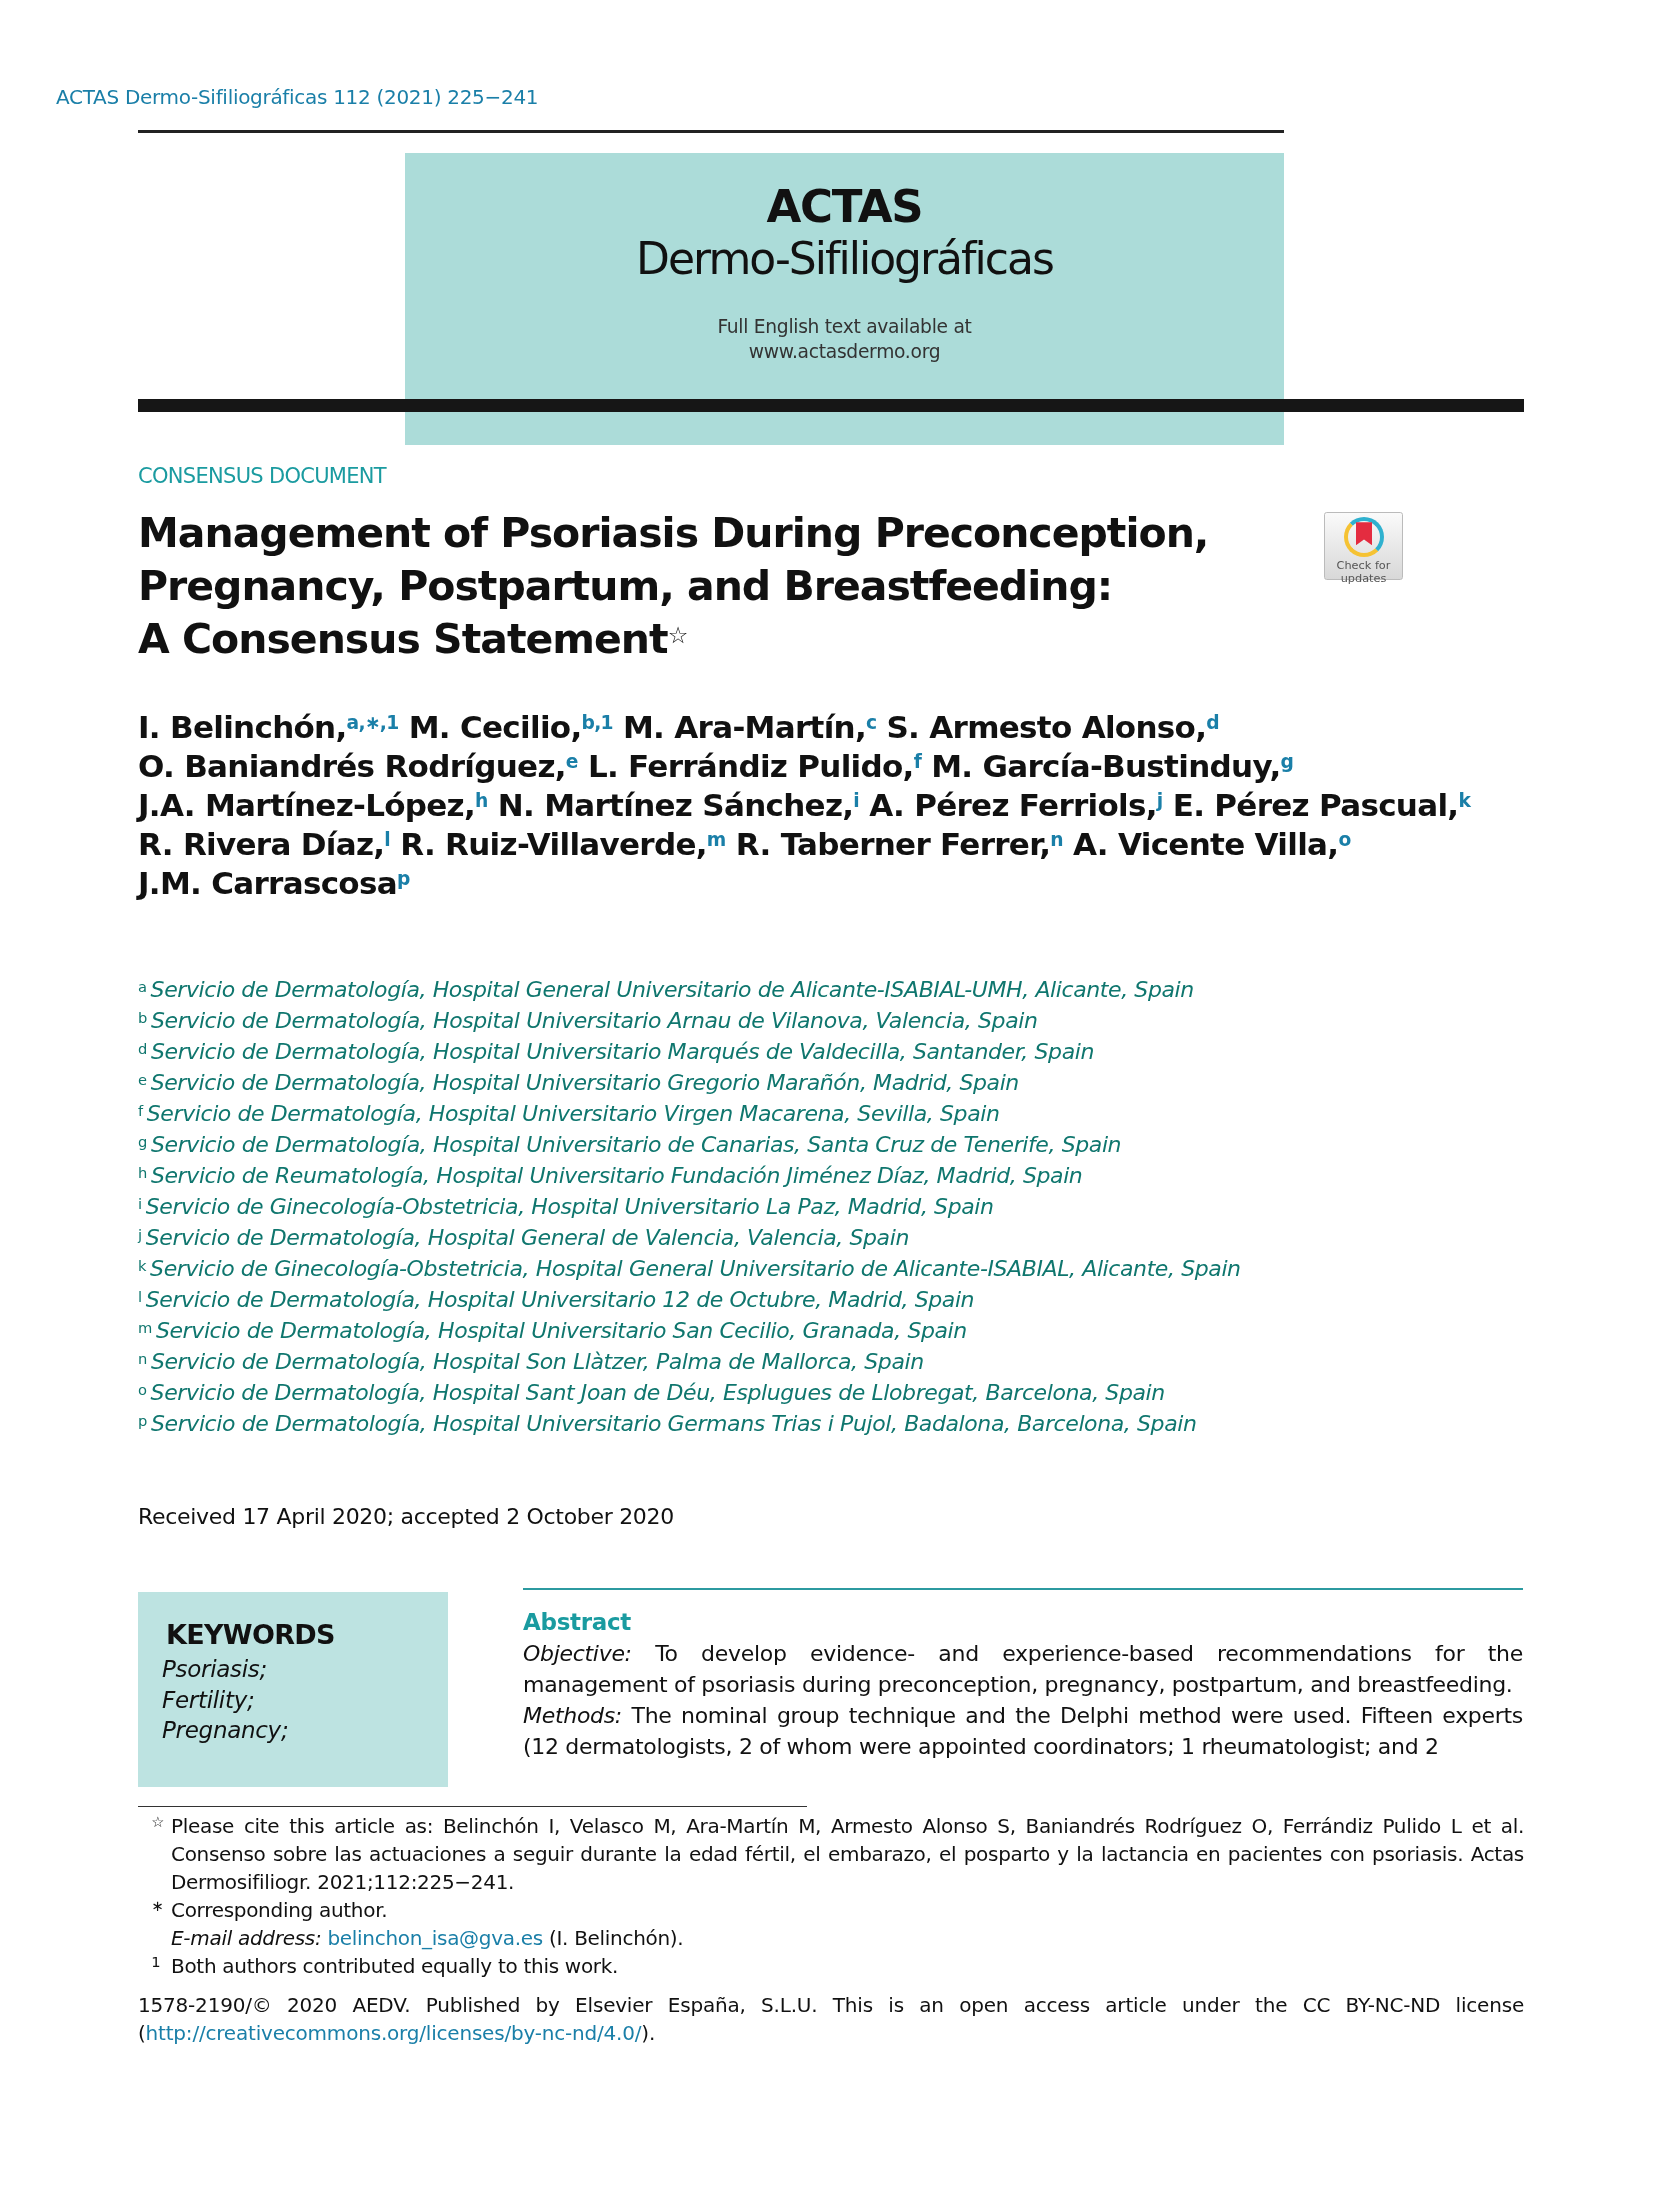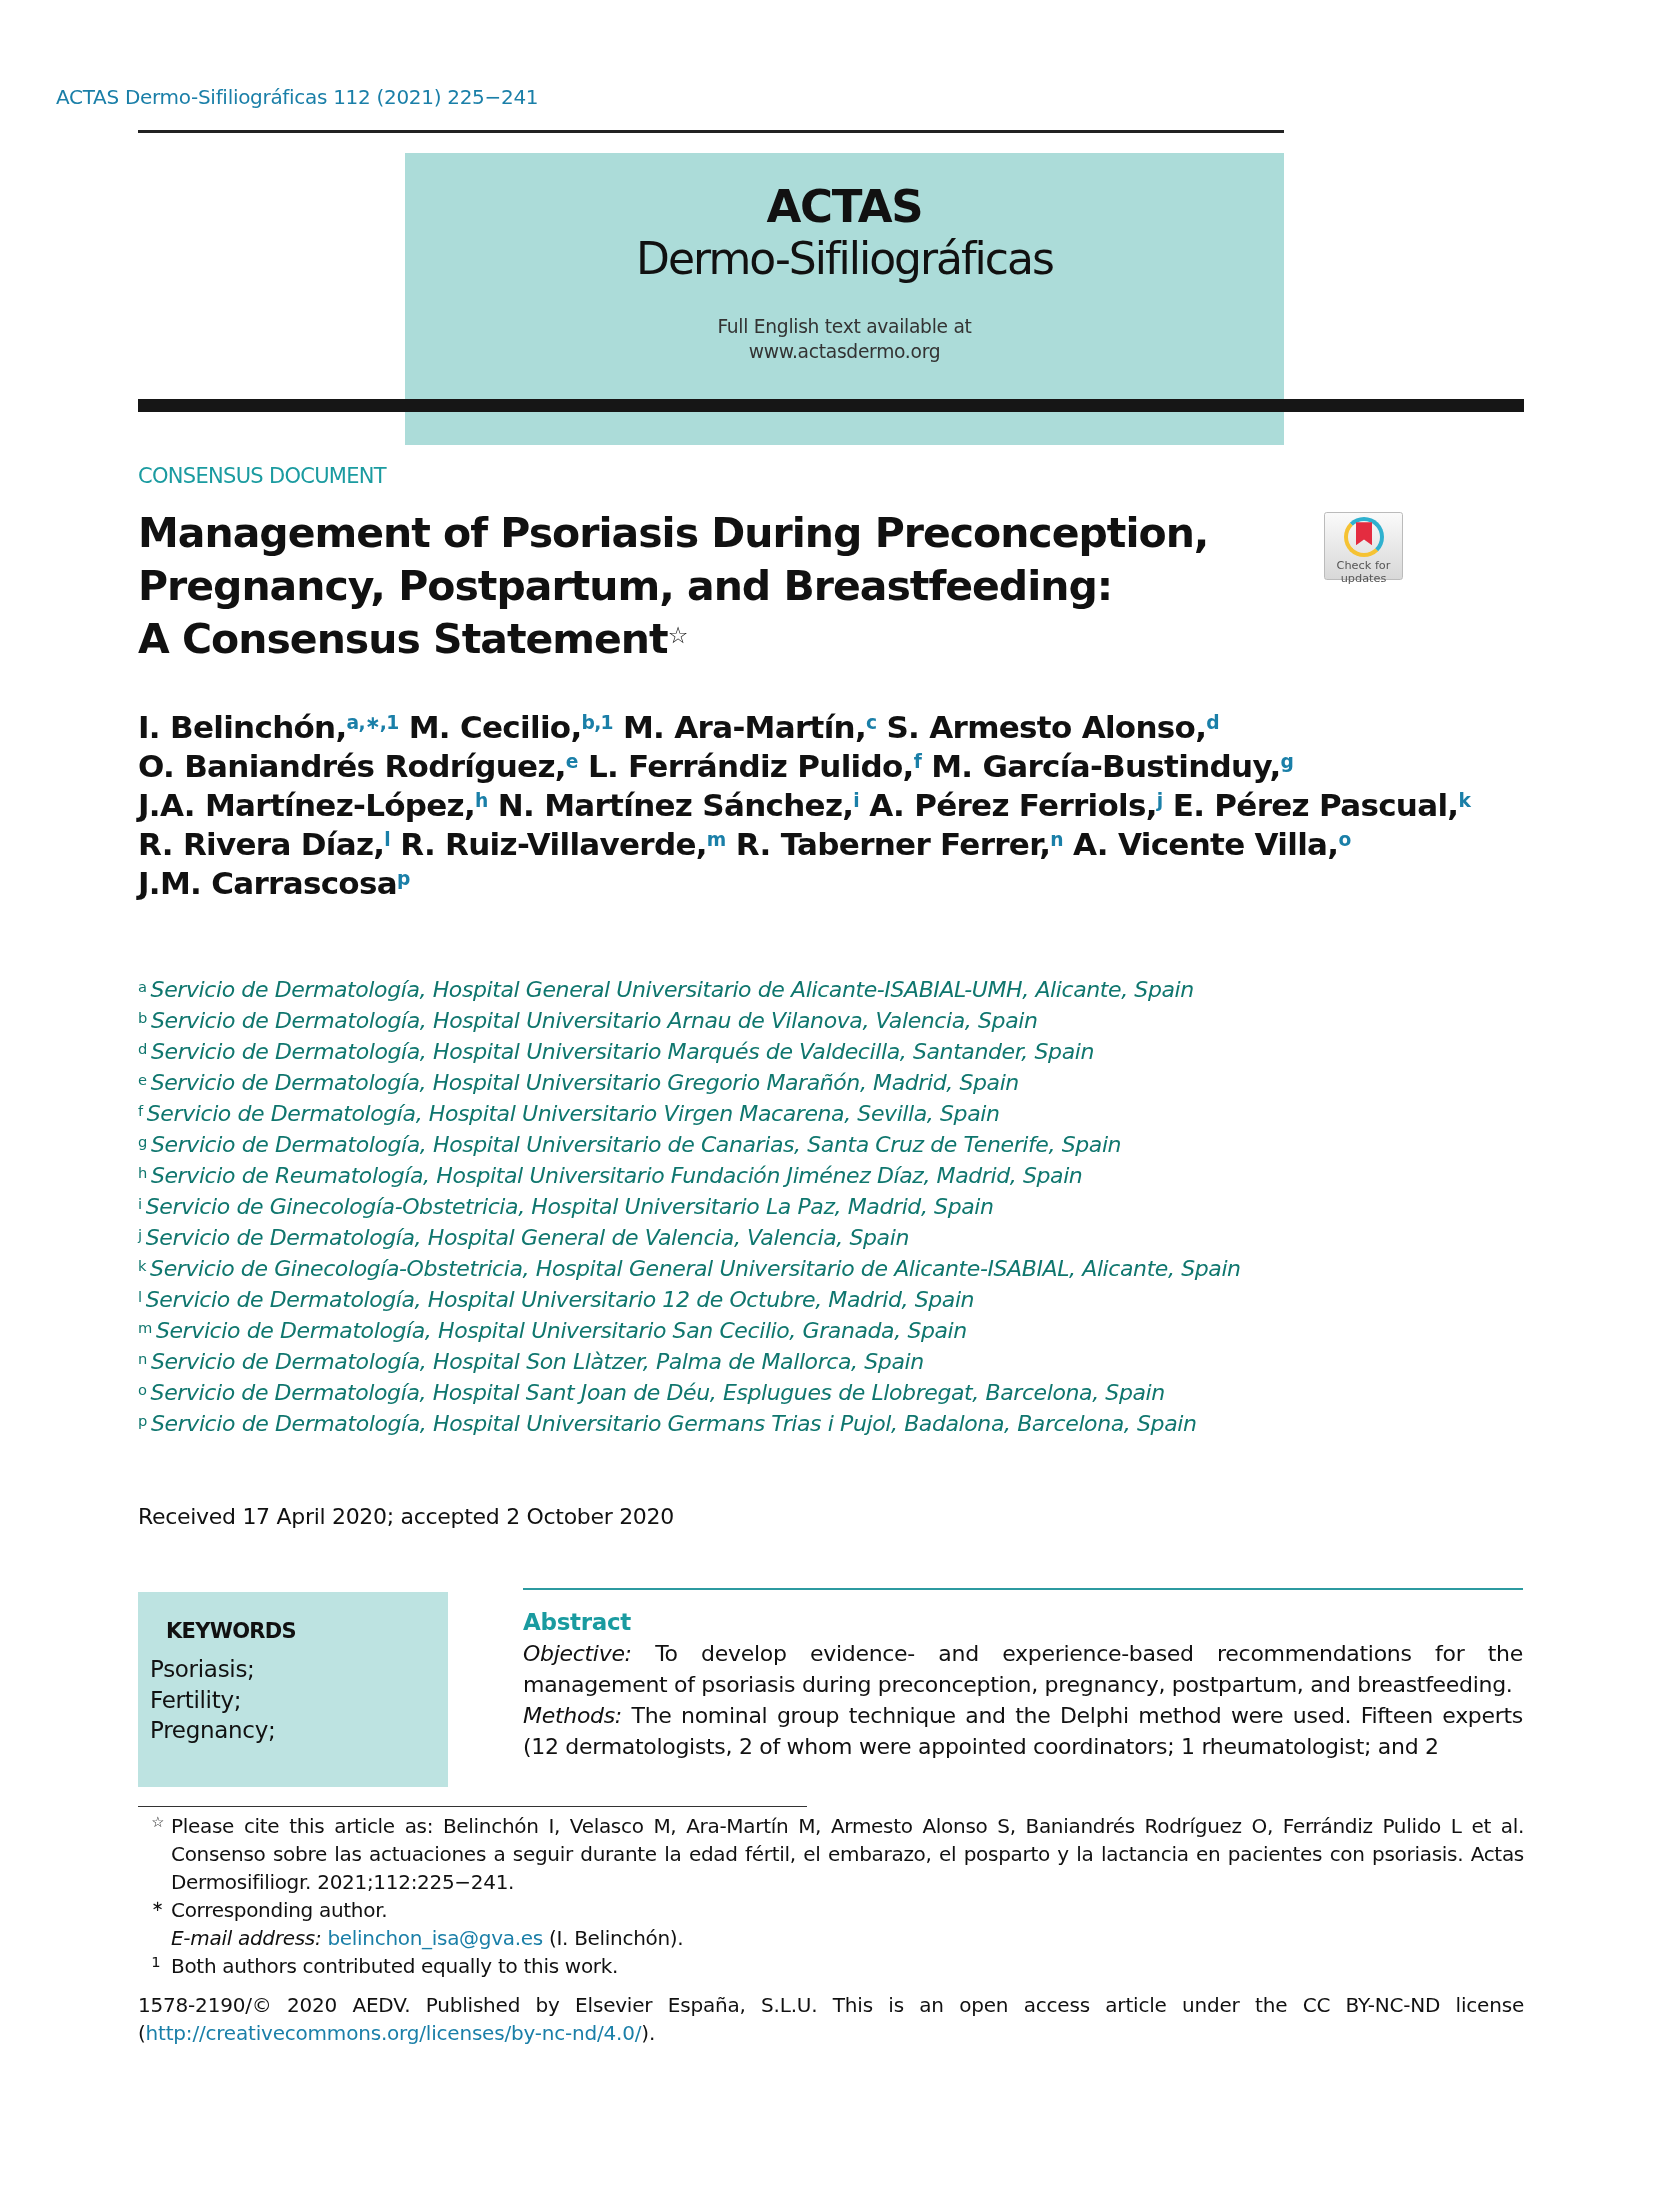--- a/index.html
+++ b/index.html
@@ -21,22 +21,22 @@
   #check-badge .ring { position:absolute; left:18.7px; top:4px; width:32px; height:32px; border-radius:50%; border:4.7px solid #2fb1cf; border-bottom-color:#f5c233; border-left-color:#f5c233; box-sizing:content-box; }
   #check-badge .flag { position:absolute; left:31px; top:9.3px; width:16px; height:23px; background:#e42c40; clip-path:polygon(0 0,100% 0,100% 100%,50% 75%,0 100%); }
   #check-badge .txt { position:absolute; left:0; right:0; top:47px; font-size:11.3px; line-height:12.7px; color:#555; }
   #authors { left:138px; top:708px; width:1334px; font-size:31px; font-weight:bold; line-height:39px; color:#111; letter-spacing:-0.7px; }
   #authors sup { color:#1a7fa8; font-size:18.7px; font-weight:bold; vertical-align:top; position:relative; top:-5.3px; }
   #affiliations { left:138px; top:974px; width:1334px; font-size:22px; line-height:31px; font-style:italic; color:#0f766e; letter-spacing:-0.4px; }
   #affiliations .sup { font-style:normal; font-size:14.7px; vertical-align:top; position:relative; top:-2.7px; margin-right:4px; }
   #received { left:138px; top:1504px; font-size:22px; color:#111; letter-spacing:-0.3px; }
   #abstract-rule { left:523px; width:1000px; top:1588px; height:2px; background:#2c9aa0; }
   #keywords-box { left:138px; top:1592px; width:310px; height:195px; background:#bde3e1; }
-  #keywords-box .kh { position:absolute; left:28px; top:27px; font-size:21px; font-weight:bold; color:#111; letter-spacing:-0.7px; }
-  #keywords-box .kw { position:absolute; left:12px; font-size:23px; color:#111; letter-spacing:-0.3px; }
+  #keywords-box .kh { position:absolute; left:28px; top:27px; font-size:27px; font-weight:bold; color:#111; letter-spacing:-0.7px; }
+  #keywords-box .kw { position:absolute; left:24px; font-size:23px; color:#111; letter-spacing:-0.3px;font-style:italic; }
   #abstract { left:523px; top:1607px; width:1000px; font-size:22px; line-height:31px; color:#111; letter-spacing:-0.3px; text-align:justify; }
   #abstract .ah { color:#1a9ba0; font-weight:bold; font-size:23px; display:block; margin-bottom:0; }
   #abstract .lbl { font-style:italic; }
   #fn-rule { left:138px; width:669px; top:1806px; height:1.3px; background:#333; }
   #footnotes { left:138px; top:1812px; width:1386px; font-size:20px; line-height:28px; color:#111; letter-spacing:-0.3px; text-align:justify; }
   #footnotes .ind { padding-left:33px; position:relative; }
   #footnotes .mk { position:absolute; left:13.3px; top:-4px; font-size:14.7px; }
   #license { left:138px; top:1991px; width:1386px; font-size:20px; line-height:28px; color:#111; letter-spacing:-0.2px; text-align:justify; }
 </style>
 </head>

